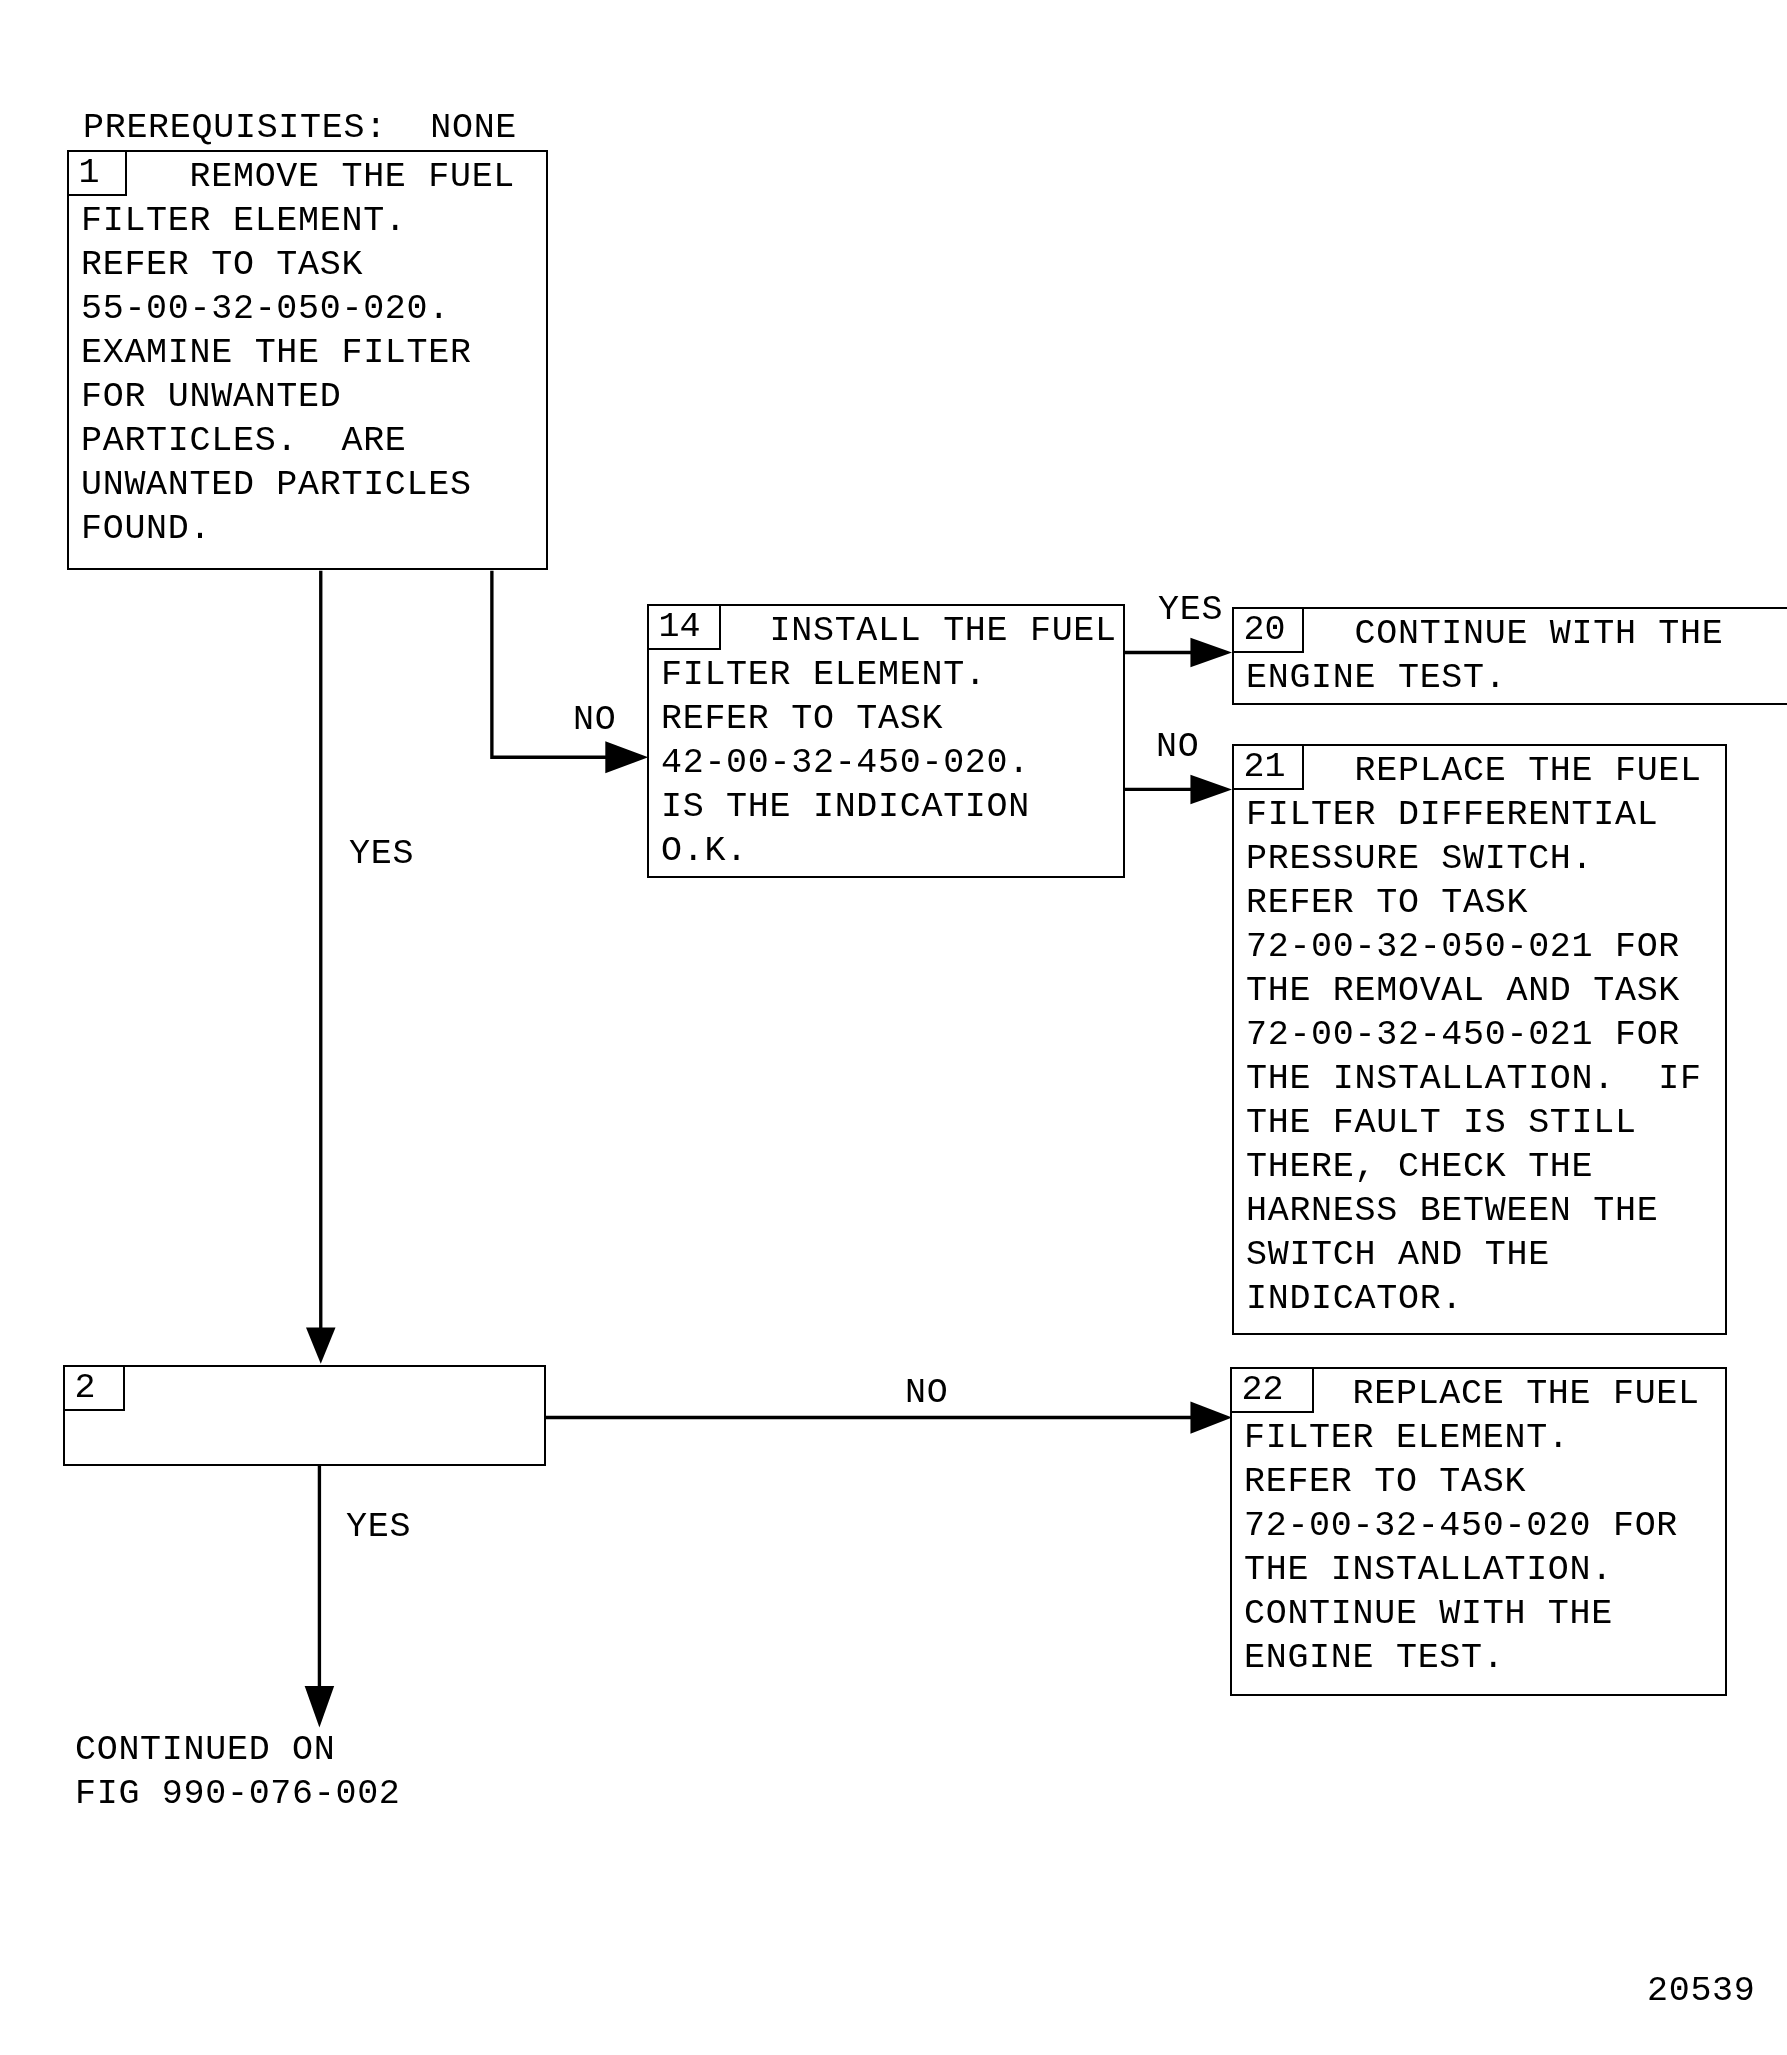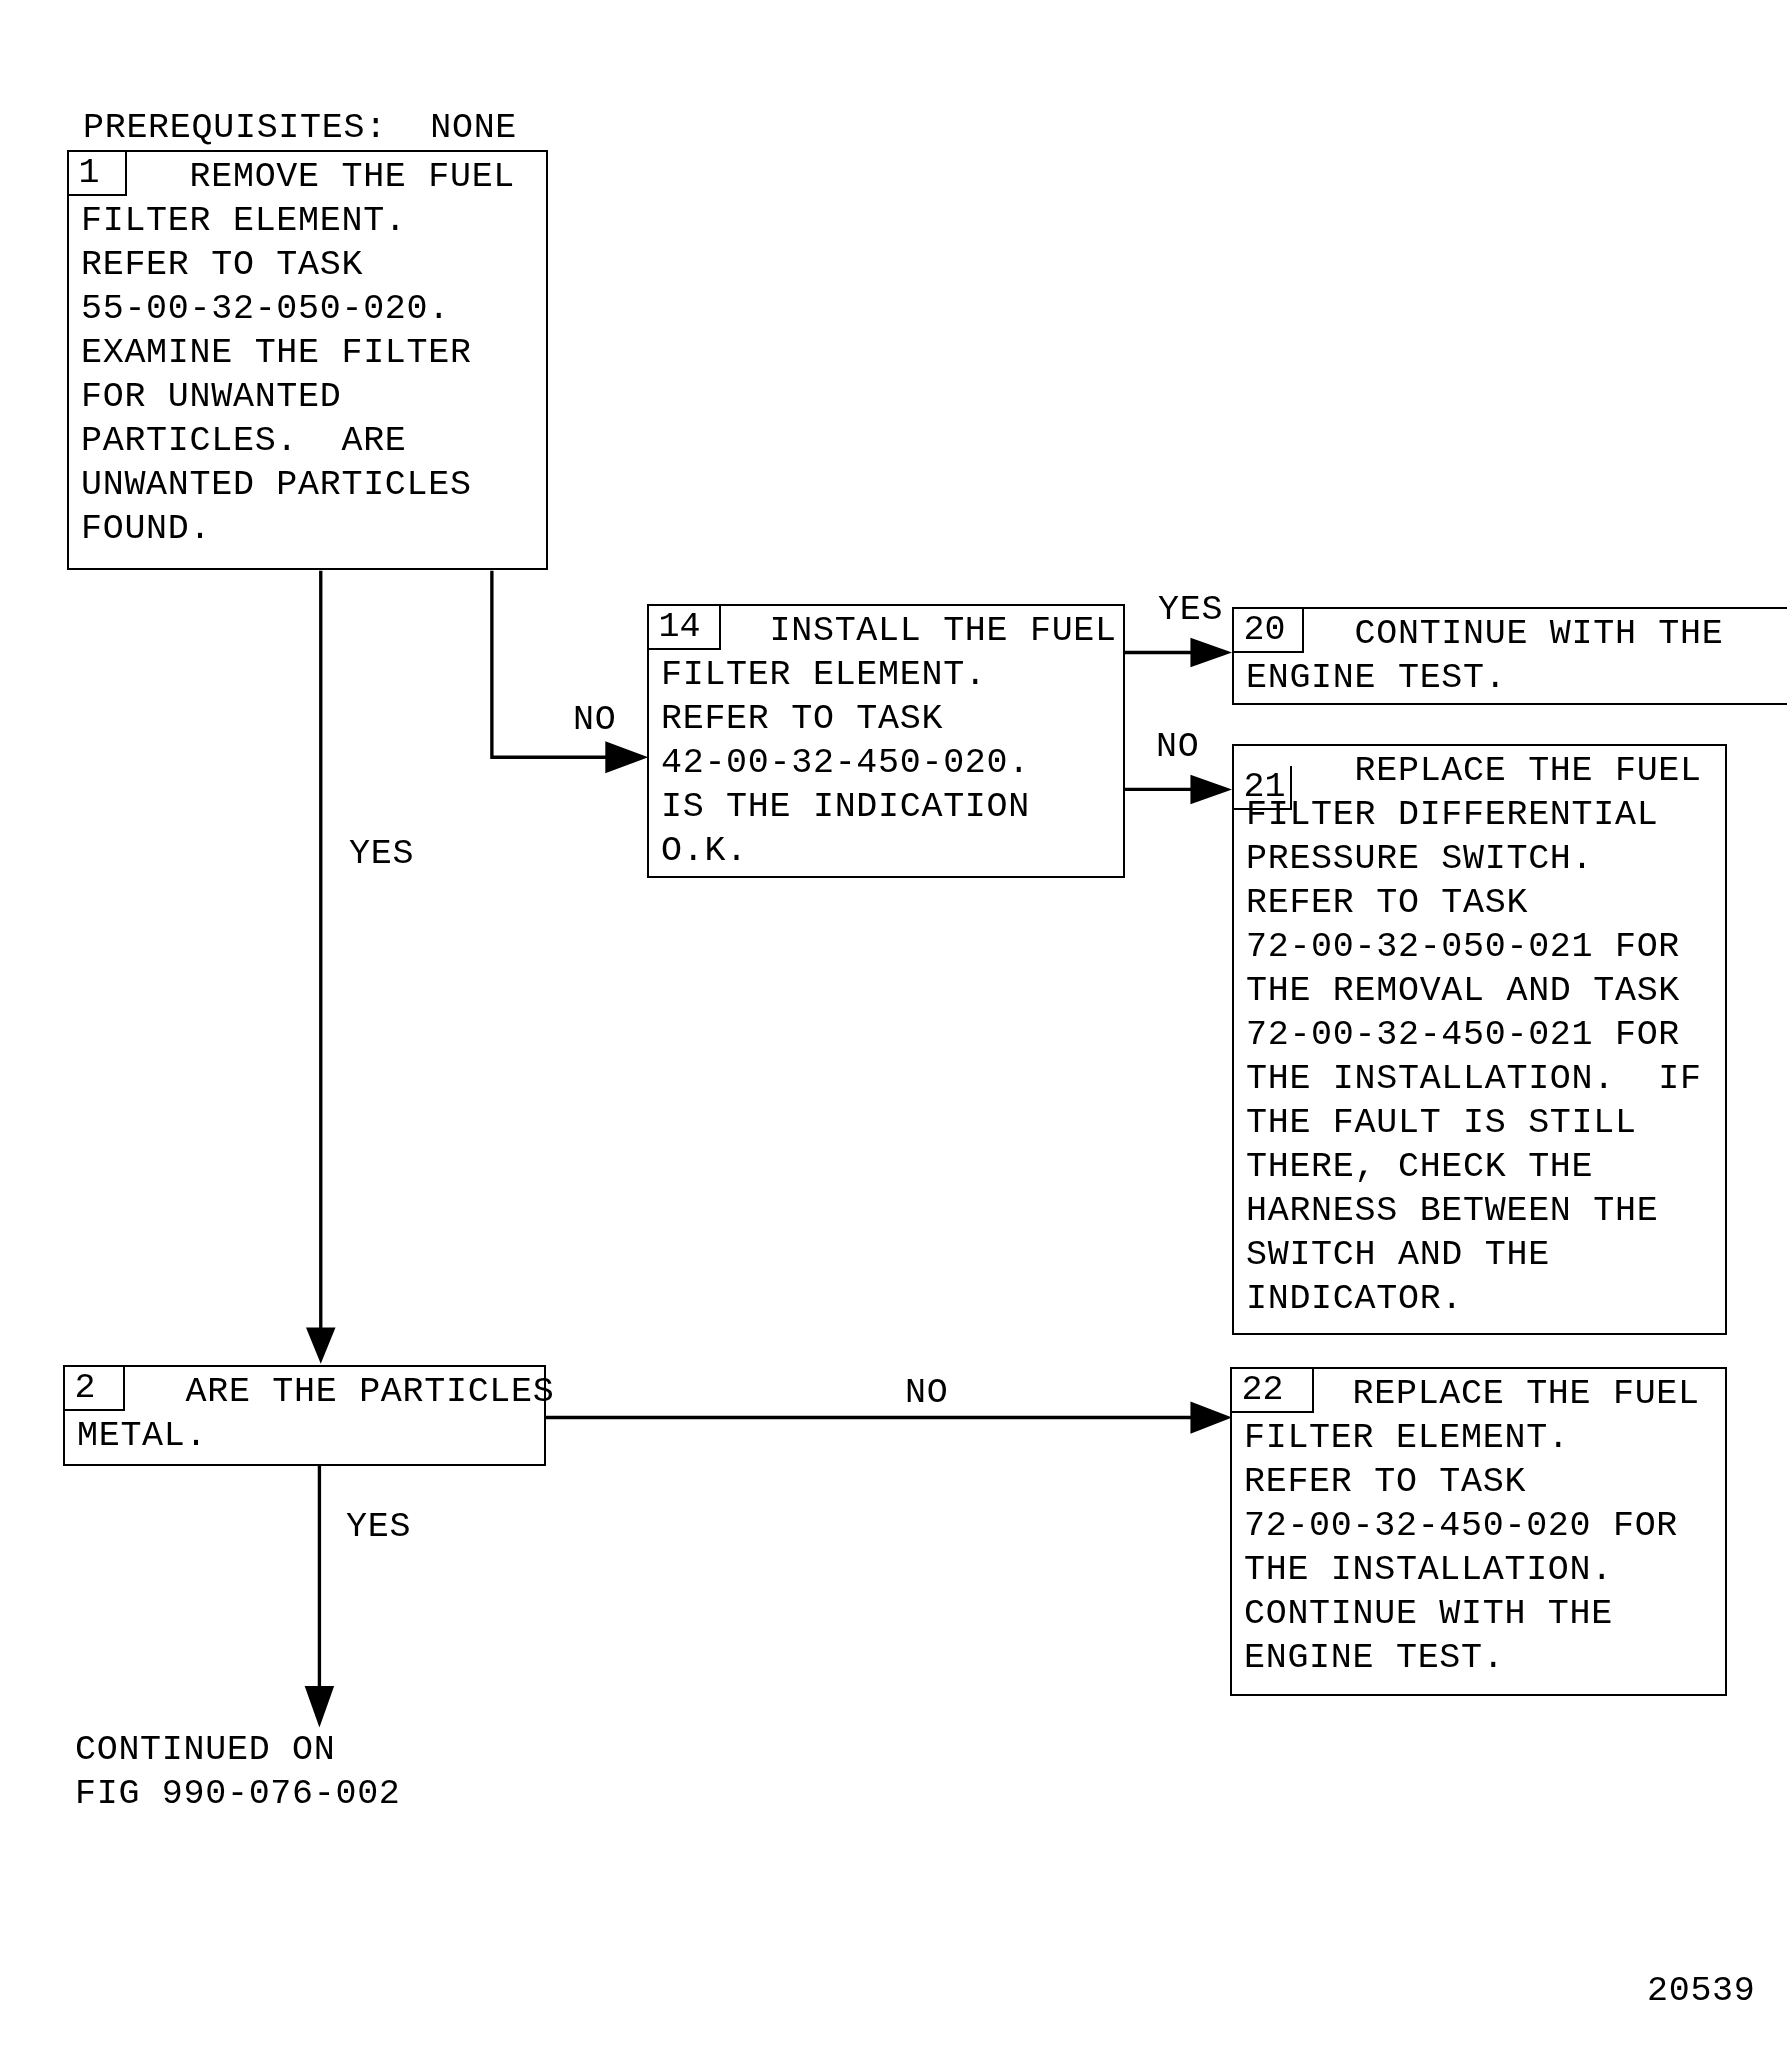--- a/index.html
+++ b/index.html
@@ -65,40 +65,38 @@
 O.K.</div>
 </div>
 
 <div class="box" style="left:1232px; top:607px; width:581px; height:98px;">
   <div class="num" style="width:70px;">20</div>
   <div class="body">     CONTINUE WITH THE
 ENGINE TEST.</div>
 </div>
 
 <div class="box" style="left:1232px; top:744px; width:495px; height:591px;">
-  <div class="num" style="width:58px;margin-top:20px;">21</div>
+  <div class="num" style="width:70px;">21</div>
   <div class="body">     REPLACE THE FUEL
 FILTER DIFFERENTIAL
 PRESSURE SWITCH.
 REFER TO TASK
 72-00-32-050-021 FOR
 THE REMOVAL AND TASK
 72-00-32-450-021 FOR
 THE INSTALLATION.  IF
 THE FAULT IS STILL
 THERE, CHECK THE
 HARNESS BETWEEN THE
 SWITCH AND THE
 INDICATOR.</div>
 </div>
 
 <div class="box" style="left:63px; top:1365px; width:483px; height:101px;">
   <div class="num" style="width:60px;">2</div>
-  <div class="body">     ARE THE PARTICLES
-METAL.</div>
 </div>
 
 <div class="box" style="left:1230px; top:1367px; width:497px; height:329px;">
   <div class="num" style="width:82px;">22</div>
   <div class="body">     REPLACE THE FUEL
 FILTER ELEMENT.
 REFER TO TASK
 72-00-32-450-020 FOR
 THE INSTALLATION.
 CONTINUE WITH THE

